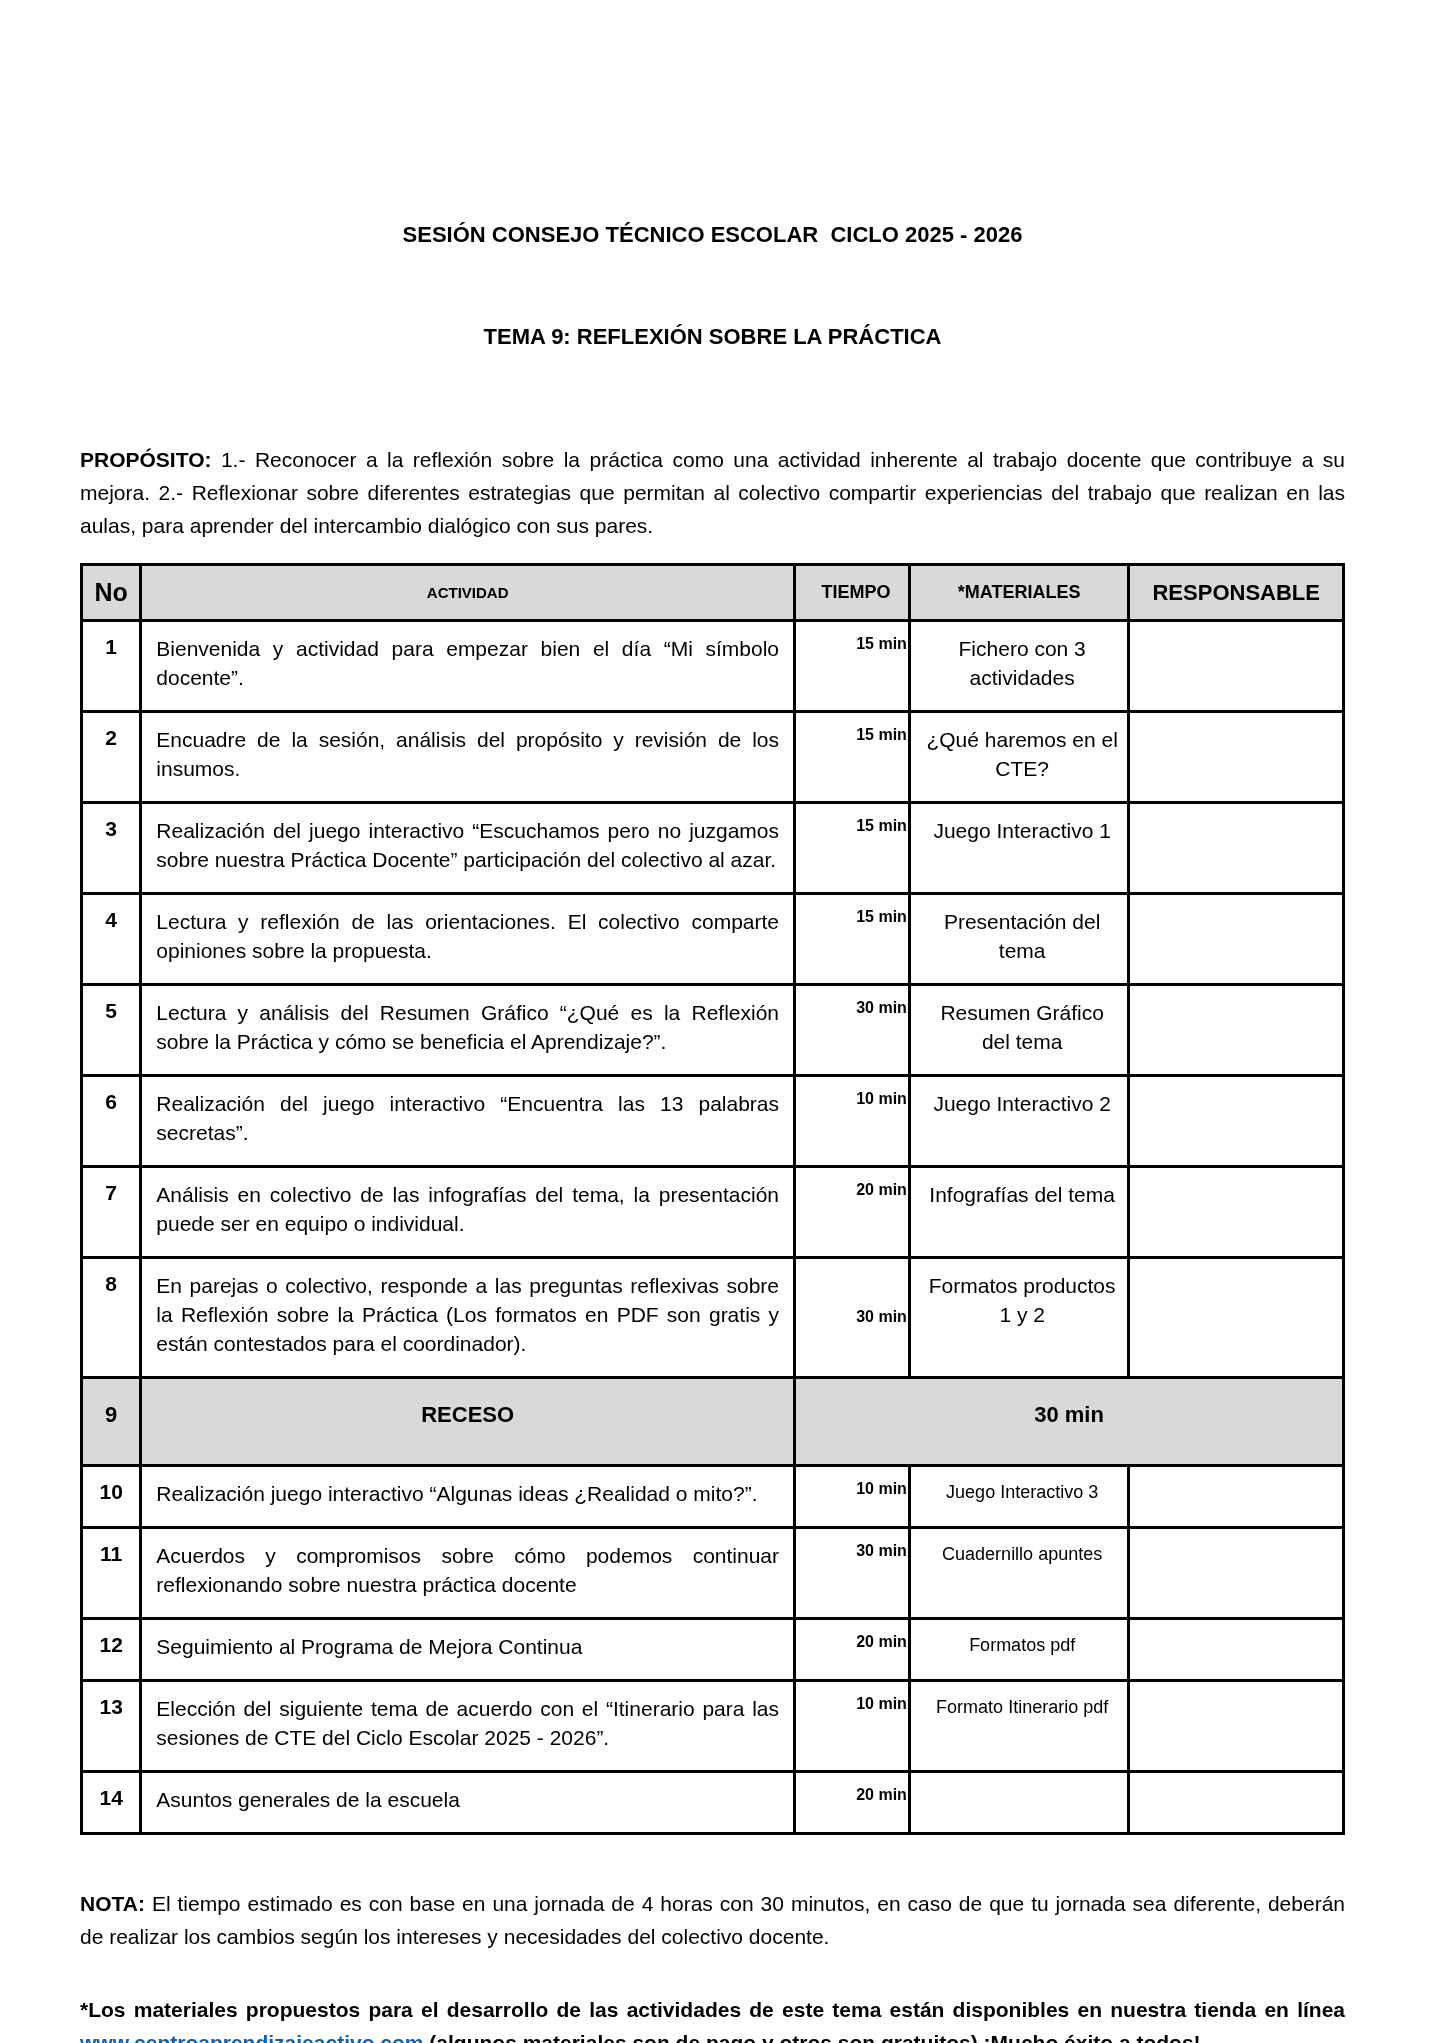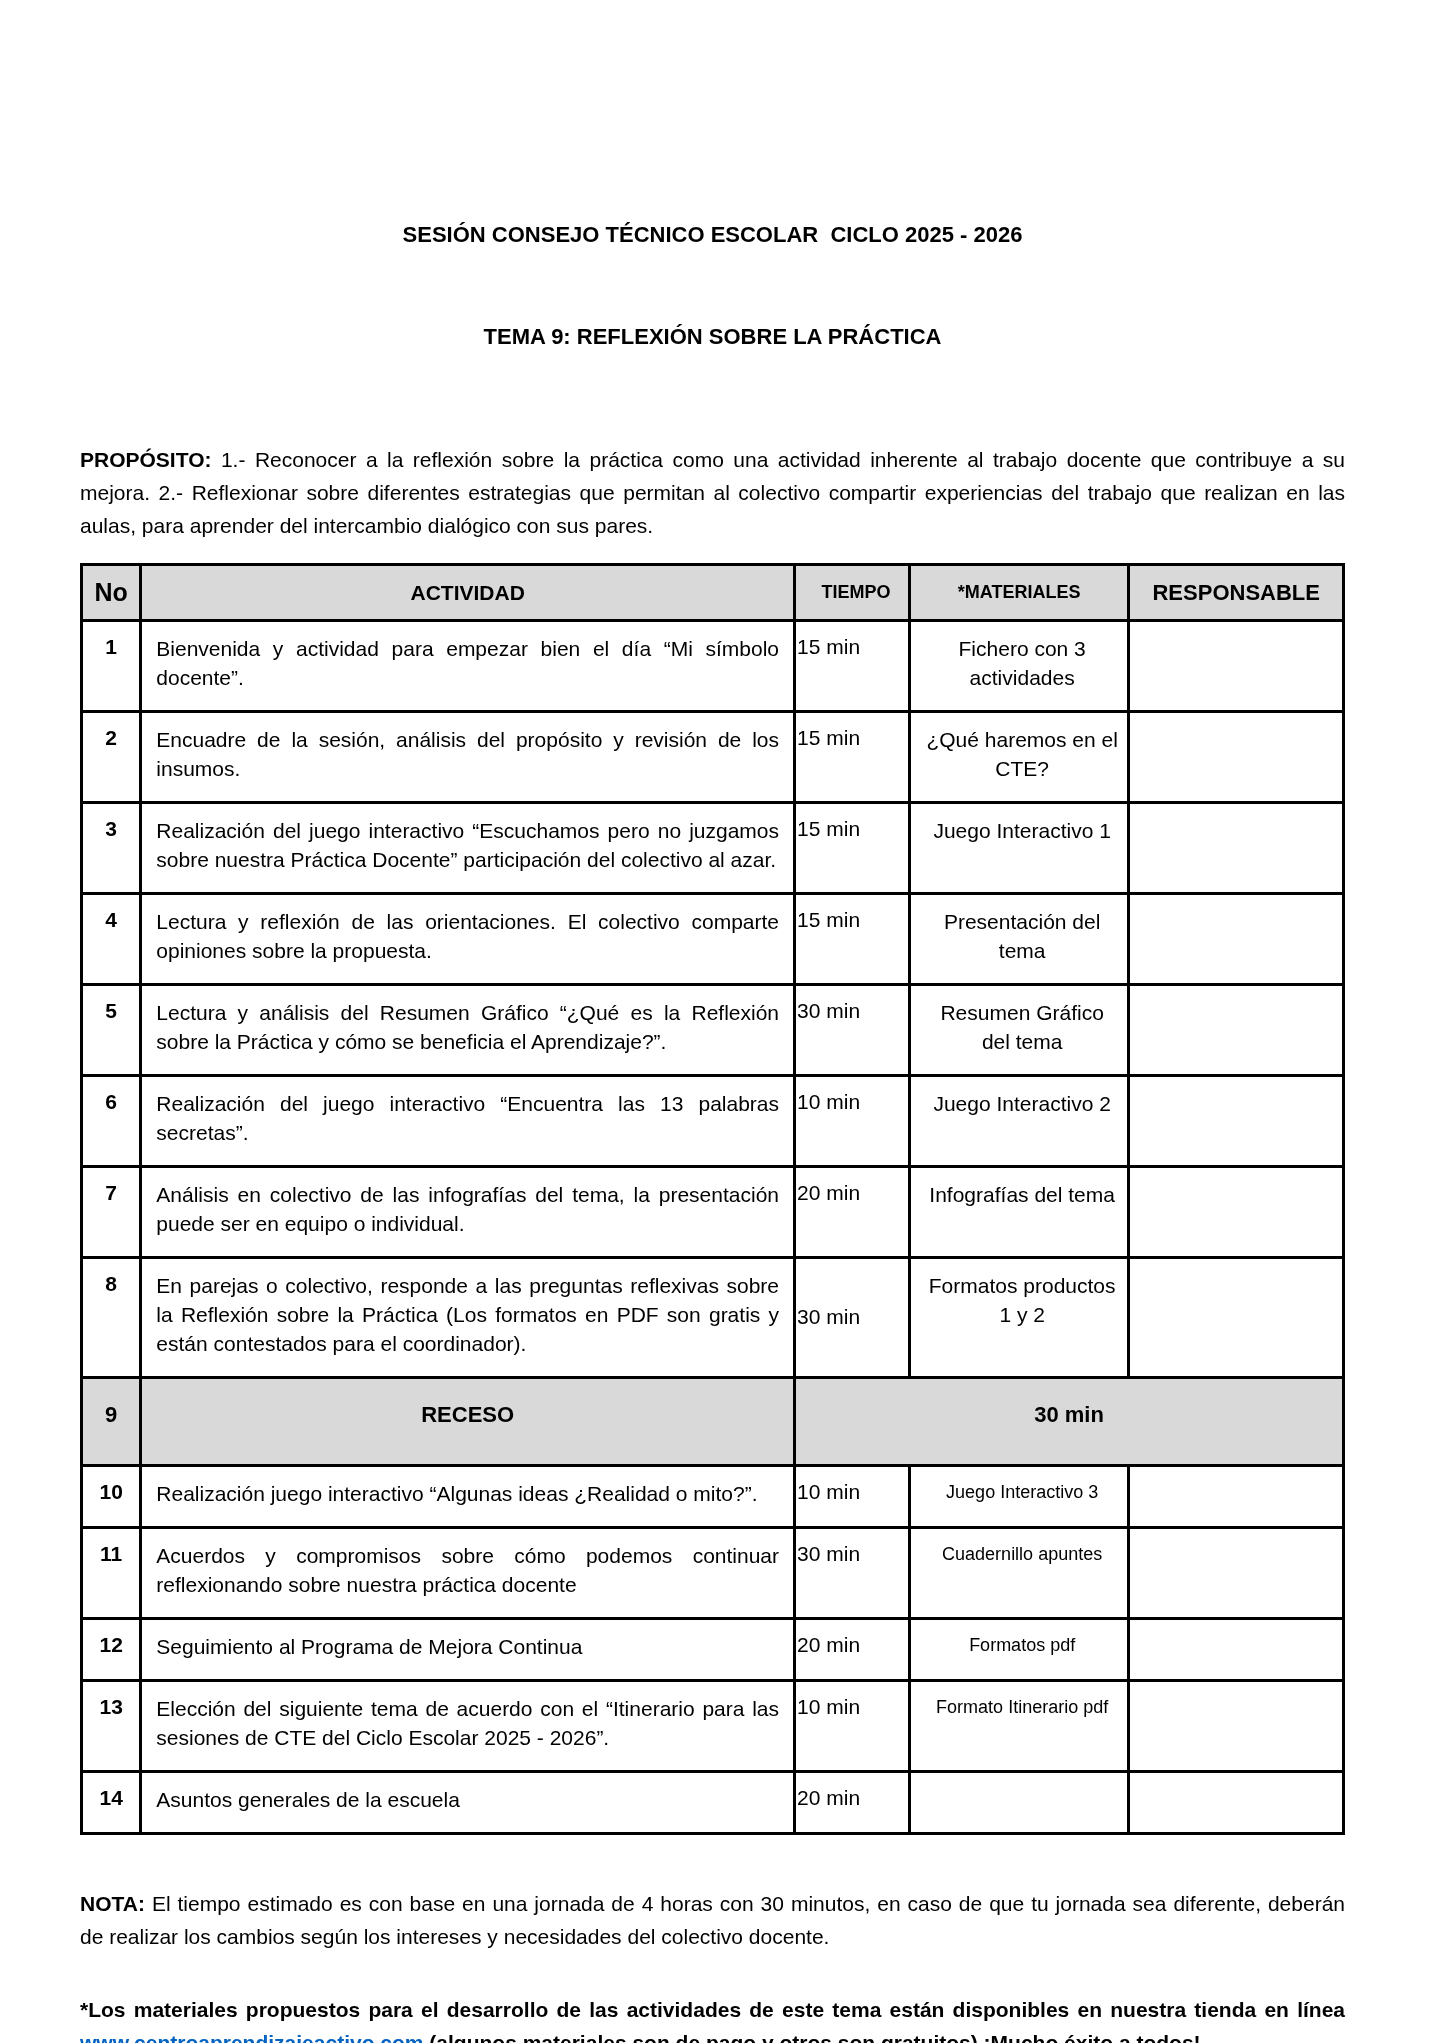--- a/index.html
+++ b/index.html
@@ -40,21 +40,21 @@
     box-sizing: border-box;
     overflow-wrap: break-word;
   }
   table.agenda th {
     background: #d9d9d9;
     font-weight: bold;
     padding: 12px 4px;
     vertical-align: middle;
   }
   th.h-no   { font-size: 25px; }
-  th.h-act  { font-size: 21px; }
+  th.h-act  { font-size: 15px; }
   th.h-tie  { font-size: 18px; }
   th.h-mat  { font-size: 18px; }
   th.h-res  { font-size: 22px; }
   col.c-no  { width: 4.7%; }
   col.c-act { width: 51.8%; }
   col.c-tie { width: 9.1%; }
   col.c-mat { width: 17.4%; }
   col.c-res { width: 17%; }
   td.no {
     text-align: center;
@@ -64,24 +64,25 @@
     padding-top: 13px;
   }
   td.act {
     font-size: 21px;
     line-height: 29px;
     text-align: justify;
     vertical-align: top;
     padding: 12px 14px 18px 14px;
   }
   td.tiempo {
-    font-size: 21px;
-    text-align: left;
+    font-size: 16px;
+    text-align: right;
     vertical-align: top;
     padding-top: 13px;
+    font-weight: bold;
   }
   td.tiempo.t-mid { vertical-align: middle; padding-top: 0; }
   td.mat {
     font-size: 21px;
     line-height: 29px;
     text-align: center;
     vertical-align: top;
     padding: 12px 8px 14px 14px;
   }
   td.mat.mat-small { font-size: 18px; line-height: 26px; }

